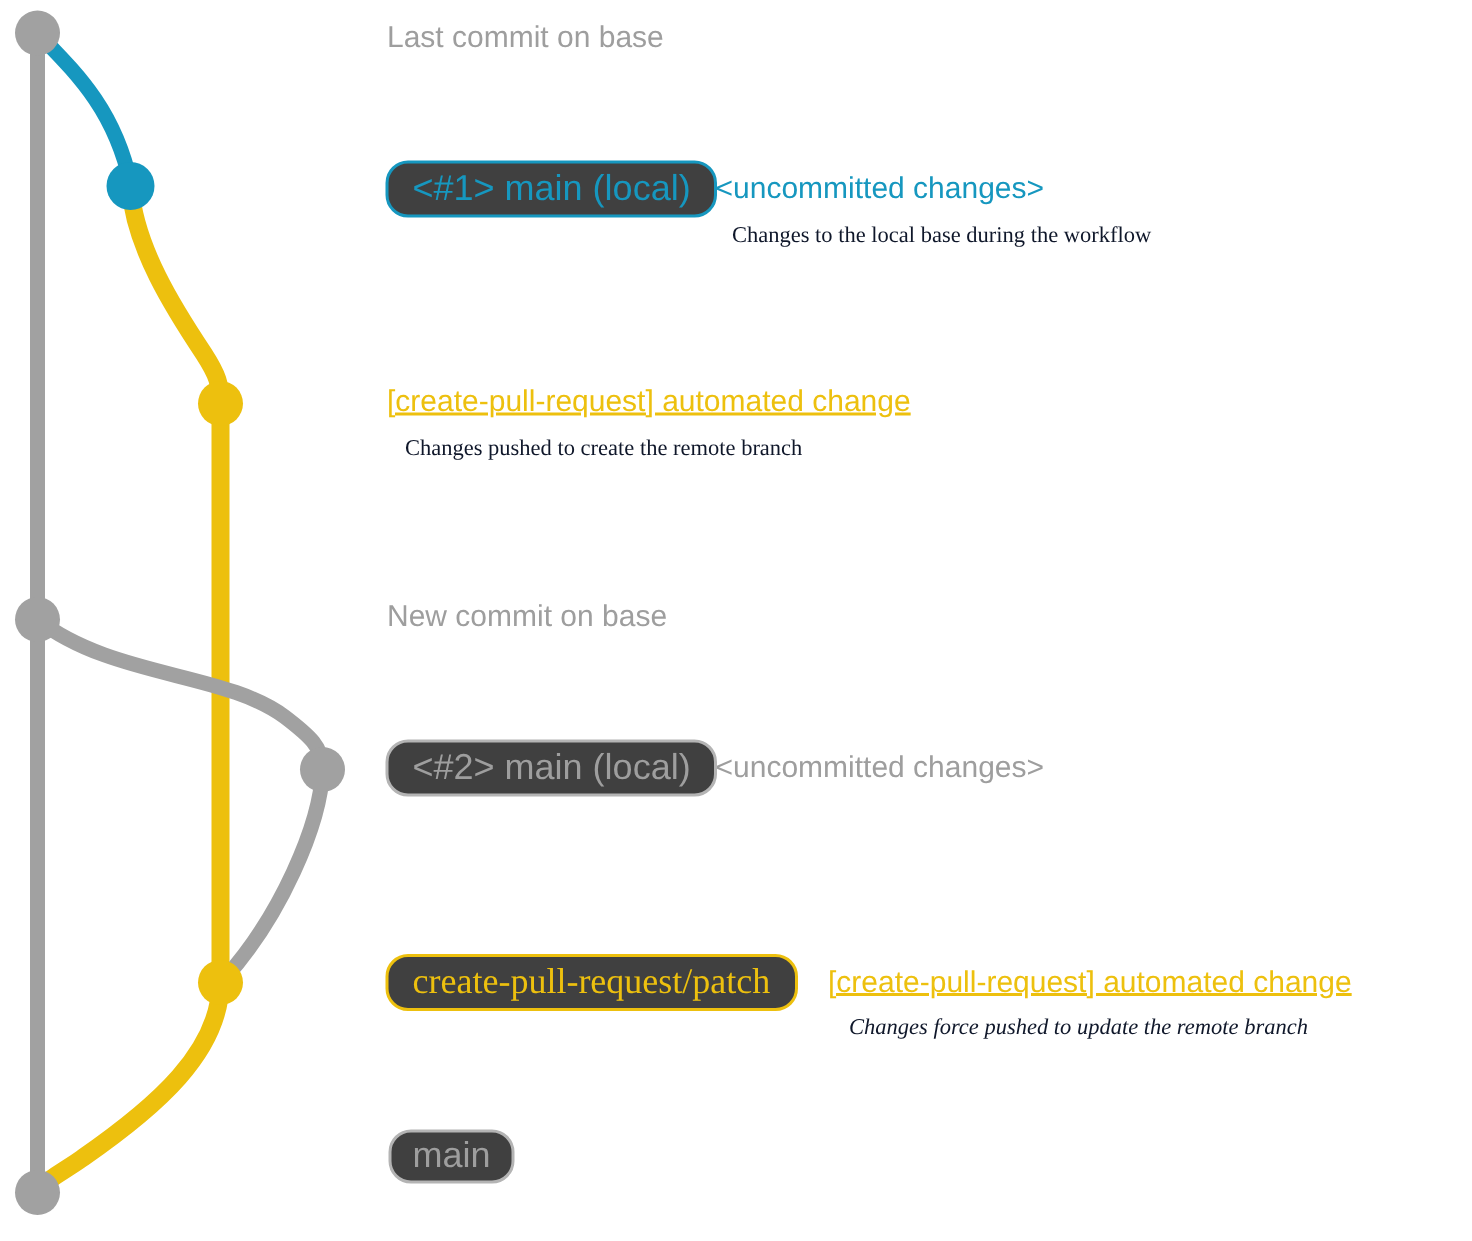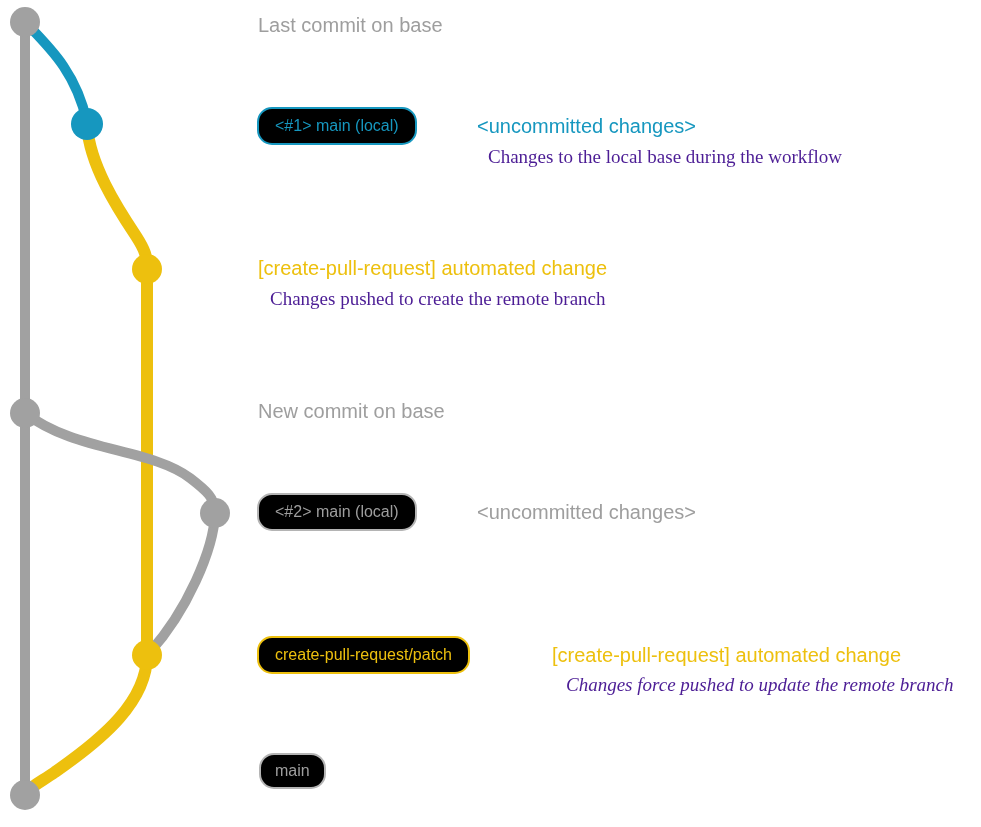--- a/index.html
+++ b/index.html
@@ -9,43 +9,43 @@
     height: 827px;
     background: #ffffff;
     overflow: hidden;
     font-family: "Liberation Sans", sans-serif;
   }
   #graph-svg { position: absolute; left: 0; top: 0; z-index: 0; }
 
   .txt { position: absolute; white-space: nowrap; line-height: 26px; font-size: 20px; z-index: 1; }
   .t-gray   { color: #9e9e9e; text-align: center; }
   .t-blue   { color: #1697bf; }
-  .t-yellow { color: #edc00e; }
+  .t-yellow { color: #edc00e; text-decoration: underline; }
   .serif {
     font-family: "Liberation Serif", serif;
-    font-size: 19px;
+    font-size: 15px;
     line-height: 24px;
-    color: #4c1d95;
+    color: #0f172a;
   }
 
   .badge {
     position: absolute;
     z-index: 1;
     display: inline-block;
-    font-size: 16px;
+    font-size: 24px;
     line-height: 24px;
     padding: 5px 16px;
     border: 2px solid;
     border-radius: 15px;
-    background: #000000;
+    background: #404040;
     white-space: nowrap;
   }
   .badge-blue   { border-color: #1697bf; color: #1697bf; }
   .badge-gray   { border-color: #b4b4b4; color: #9e9e9e; }
-  .badge-yellow { border-color: #edc00e; color: #edc00e; }
+  .badge-yellow { border-color: #edc00e; color: #edc00e; font-family: Liberation Serif, serif; }
 
   
   #t-last-commit   { left: 258px; top: 12px;  }
   #b-main-local-1  { left: 257px; top: 107px; }
   #t-uncommitted-1 { left: 477px; top: 113px; }
   #d-desc-1        { left: 488px; top: 145px; }
   #t-cpr-auto-1    { left: 258px; top: 255px; }
   #d-desc-2        { left: 270px; top: 287px; }
   #t-new-commit    { left: 258px; top: 398px; }
   #b-main-local-2  { left: 257px; top: 493px; }

